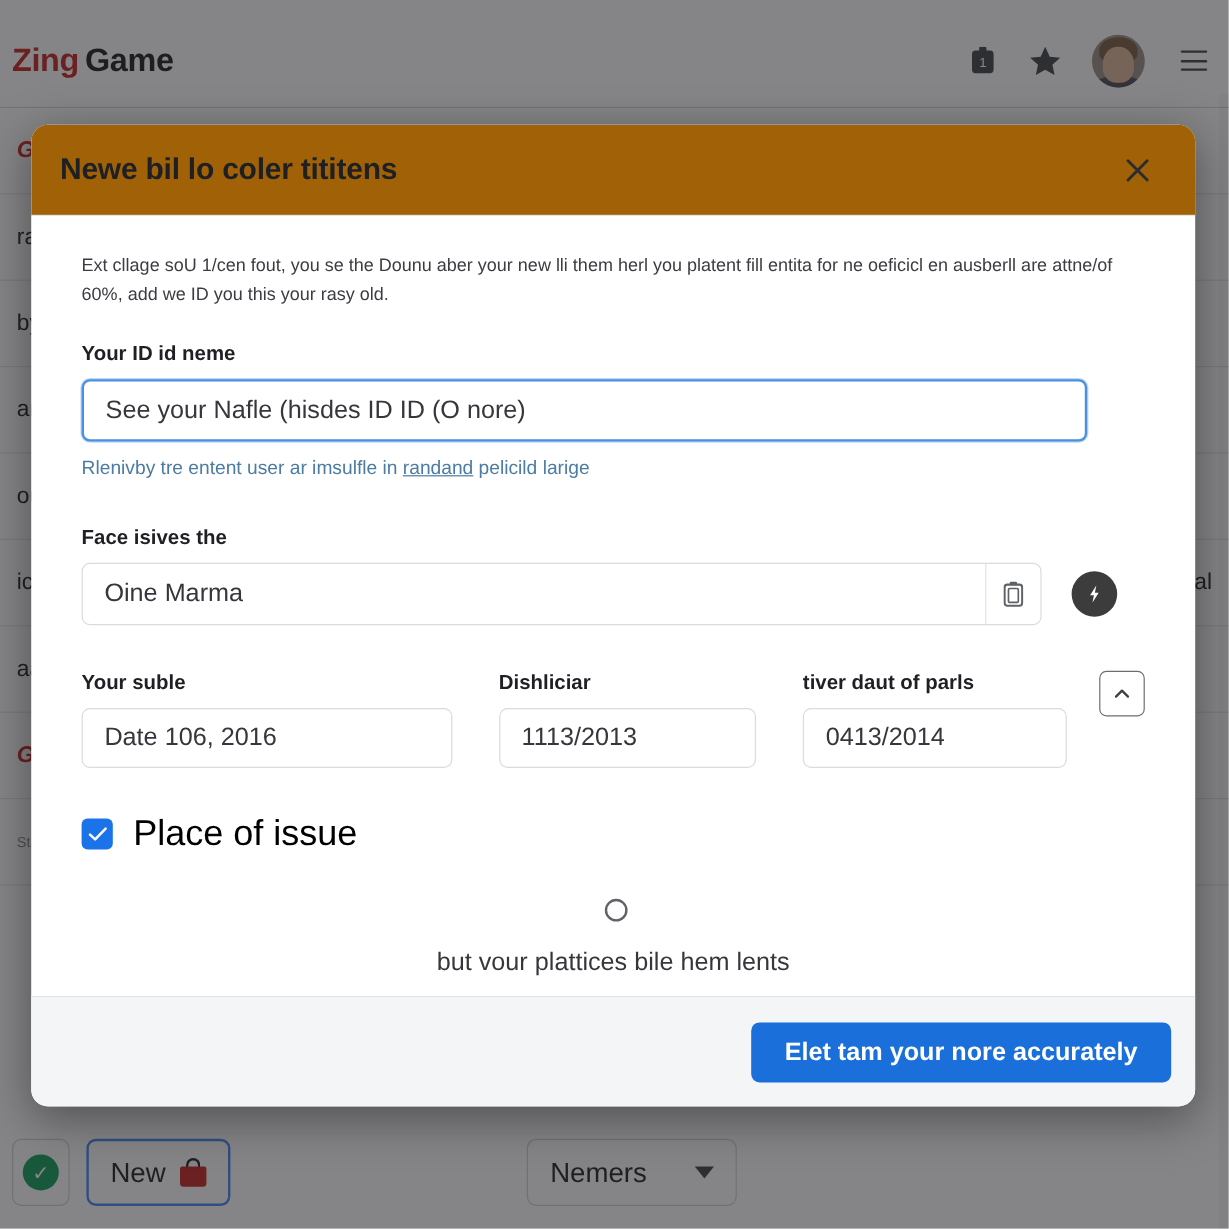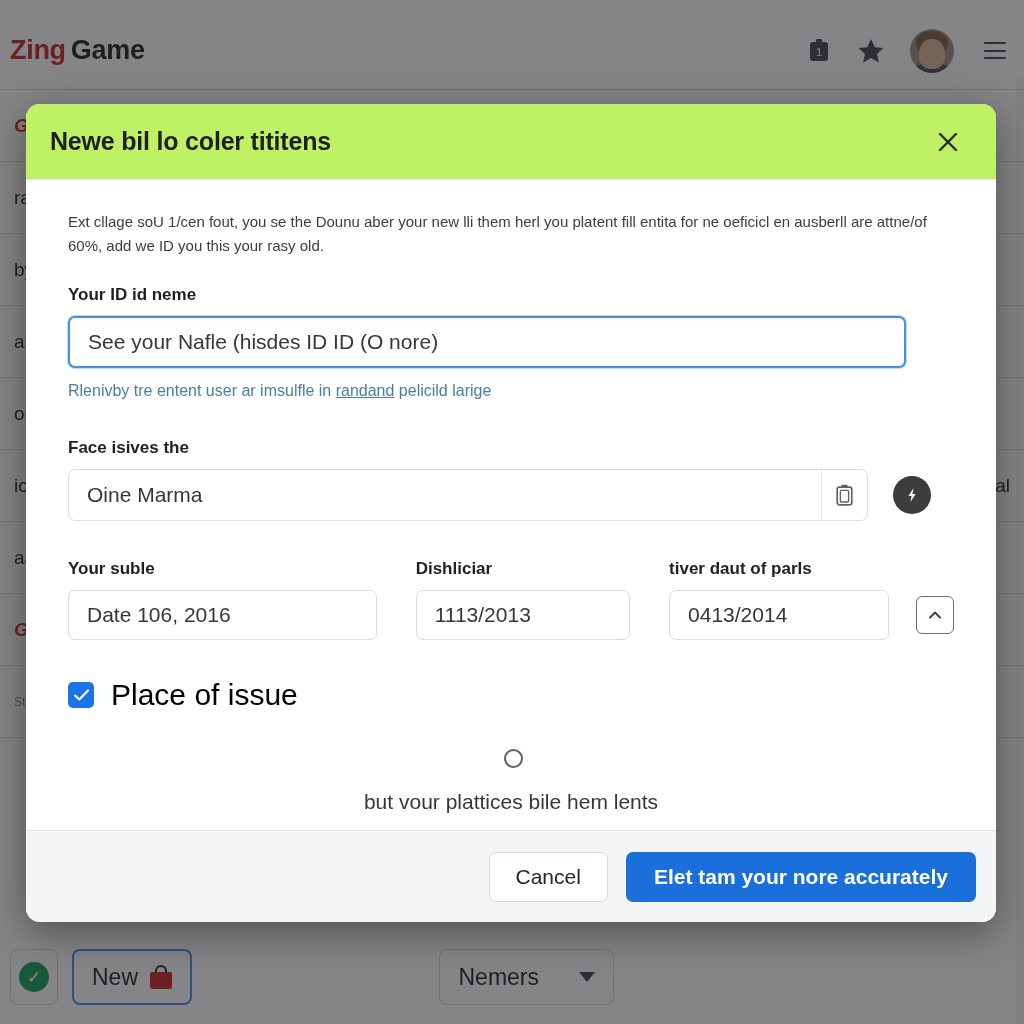--- a/index.html
+++ b/index.html
@@ -198,21 +198,21 @@
     background: #ffffff;
     border-radius: 14px;
     box-shadow: 0 10px 40px rgba(0,0,0,0.40);
     display: flex;
     flex-direction: column;
     overflow: hidden;
   }
 
   .modal-header {
     height: 76px;
-    background: #bef264;
+    background: #a16207;
     border-bottom: 1px solid #e4e5e9;
     display: flex;
     align-items: center;
     padding: 0 28px 0 24px;
     flex: none;
   }
   .modal-title {
     font-size: 25px;
     font-weight: bold;
     color: #1f2024;
@@ -306,21 +306,20 @@
     border-radius: 50%;
     background: #3c3c3c;
     margin-left: 13px;
     display: flex; align-items: center; justify-content: center;
     color: #ffffff;
     flex: none;
   }
 
   .three-col {
     display: flex;
-    align-items: flex-end;
     gap: 13px;
   }
   .col {
     margin-right: 26px;
   }
   .col .date-input {
     height: 50px;
     border: 1px solid #d8dbdf;
     border-radius: 7px;
     background: #fff;
@@ -599,19 +598,18 @@
       </div>
 
       <div class="radio-row">
         <span class="radio"></span>
         <span class="radio-label">but vour plattices bile hem lents</span>
       </div>
 
     </div>
 
     <div class="modal-footer">
-      <button class="btn-secondary">Cancel</button>
       <button class="btn-primary">Elet tam your nore accurately</button>
     </div>
 
   </div>
 
 </div>
 
 </body></html>

